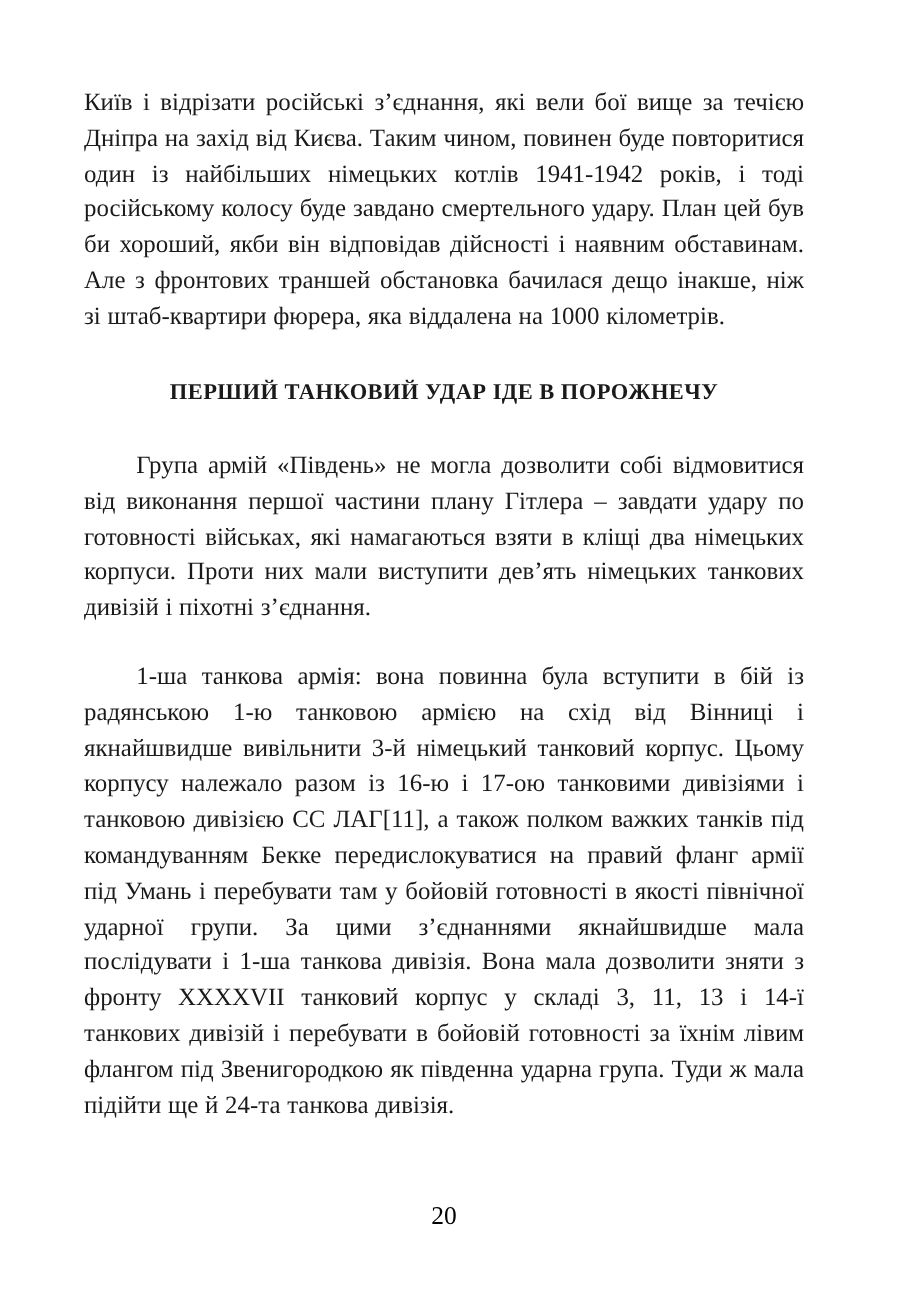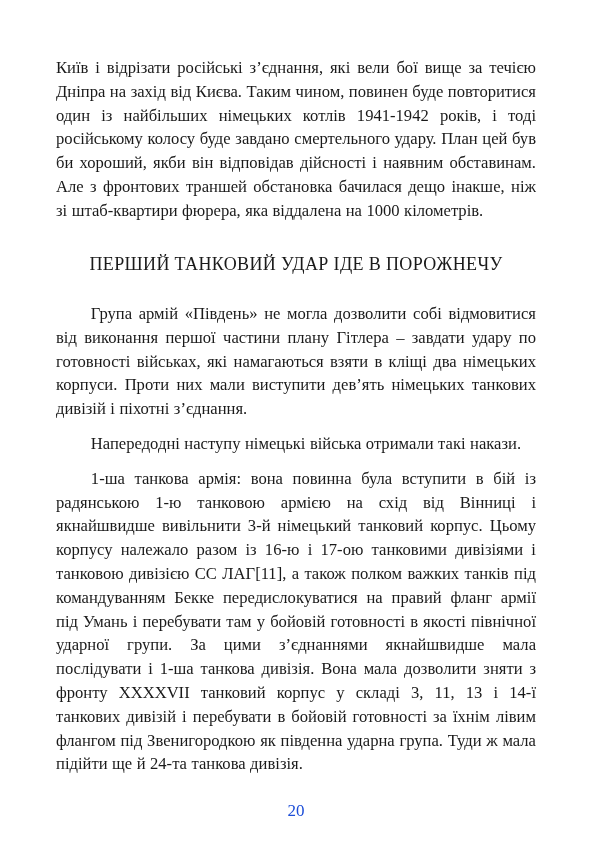--- a/index.html
+++ b/index.html
@@ -27,55 +27,54 @@
     text-align: justify;
     text-justify: inter-word;
     margin: 0 0 0 0;
     hyphens: manual;
     word-spacing: 0.02em;
   }
   .para.indent {
     text-indent: 2.1em;
   }
   .heading {
-    font-size: 18px;
-    font-weight: normal;
+    font-size: 15px;
+    font-weight: bold;
     text-align: center;
     letter-spacing: 0.02em;
     margin: 30px 0 26px 0;
     line-height: 1.3;
   }
   .block-gap {
     height: 11px;
   }
   .page-number {
     position: absolute;
     left: 0;
     right: 0;
     bottom: 44px;
     text-align: center;
     font-size: 17px;
     font-family: "Liberation Serif", serif;
-    color: #1d4ed8;
+    color: #000000;
   }
 </style>
 </head>
 <body>
 
 <div class="page">
 
   <p class="para">Київ і відрізати російські з’єднання, які вели бої вище за течією Дніпра на захід від Києва. Таким чином, повинен буде повторитися один із найбільших німецьких котлів 1941-1942 років, і тоді російському колосу буде завдано смертельного удару. План цей був би хороший, якби він відповідав дійсності і наявним обставинам. Але з фронтових траншей обстановка бачилася дещо інакше, ніж зі штаб-квартири фюрера, яка віддалена на 1000 кілометрів.</p>
 
   <h2 class="heading">ПЕРШИЙ ТАНКОВИЙ УДАР ІДЕ В ПОРОЖНЕЧУ</h2>
 
   <p class="para indent">Група армій «Південь» не могла дозволити собі відмовитися від виконання першої частини плану Гітлера – завдати удару по готовності військах, які намагаються взяти в кліщі два німецьких корпуси. Проти них мали виступити дев’ять німецьких танкових дивізій і піхотні з’єднання.</p>
 
   <div class="block-gap"></div>
 
-  <p class="para indent">Напередодні наступу німецькі війська отримали такі накази.</p>
 
   <div class="block-gap"></div>
 
   <p class="para indent">1-ша танкова армія: вона повинна була вступити в бій із радянською 1-ю танковою армією на схід від Вінниці і якнайшвидше вивільнити 3-й німецький танковий корпус. Цьому корпусу належало разом із 16-ю і 17-ою танковими дивізіями і танковою дивізією СС ЛАГ[11], а також полком важких танків під командуванням Бекке передислокуватися на правий фланг армії під Умань і перебувати там у бойовій готовності в якості північної ударної групи. За цими з’єднаннями якнайшвидше мала послідувати і 1-ша танкова дивізія. Вона мала дозволити зняти з фронту XXXXVII танковий корпус у складі 3, 11, 13 і 14-ї танкових дивізій і перебувати в бойовій готовності за їхнім лівим флангом під Звенигородкою як південна ударна група. Туди ж мала підійти ще й 24-та танкова дивізія.</p>
 
   <div class="page-number">20</div>
 
 </div>
 
 </body></html>

